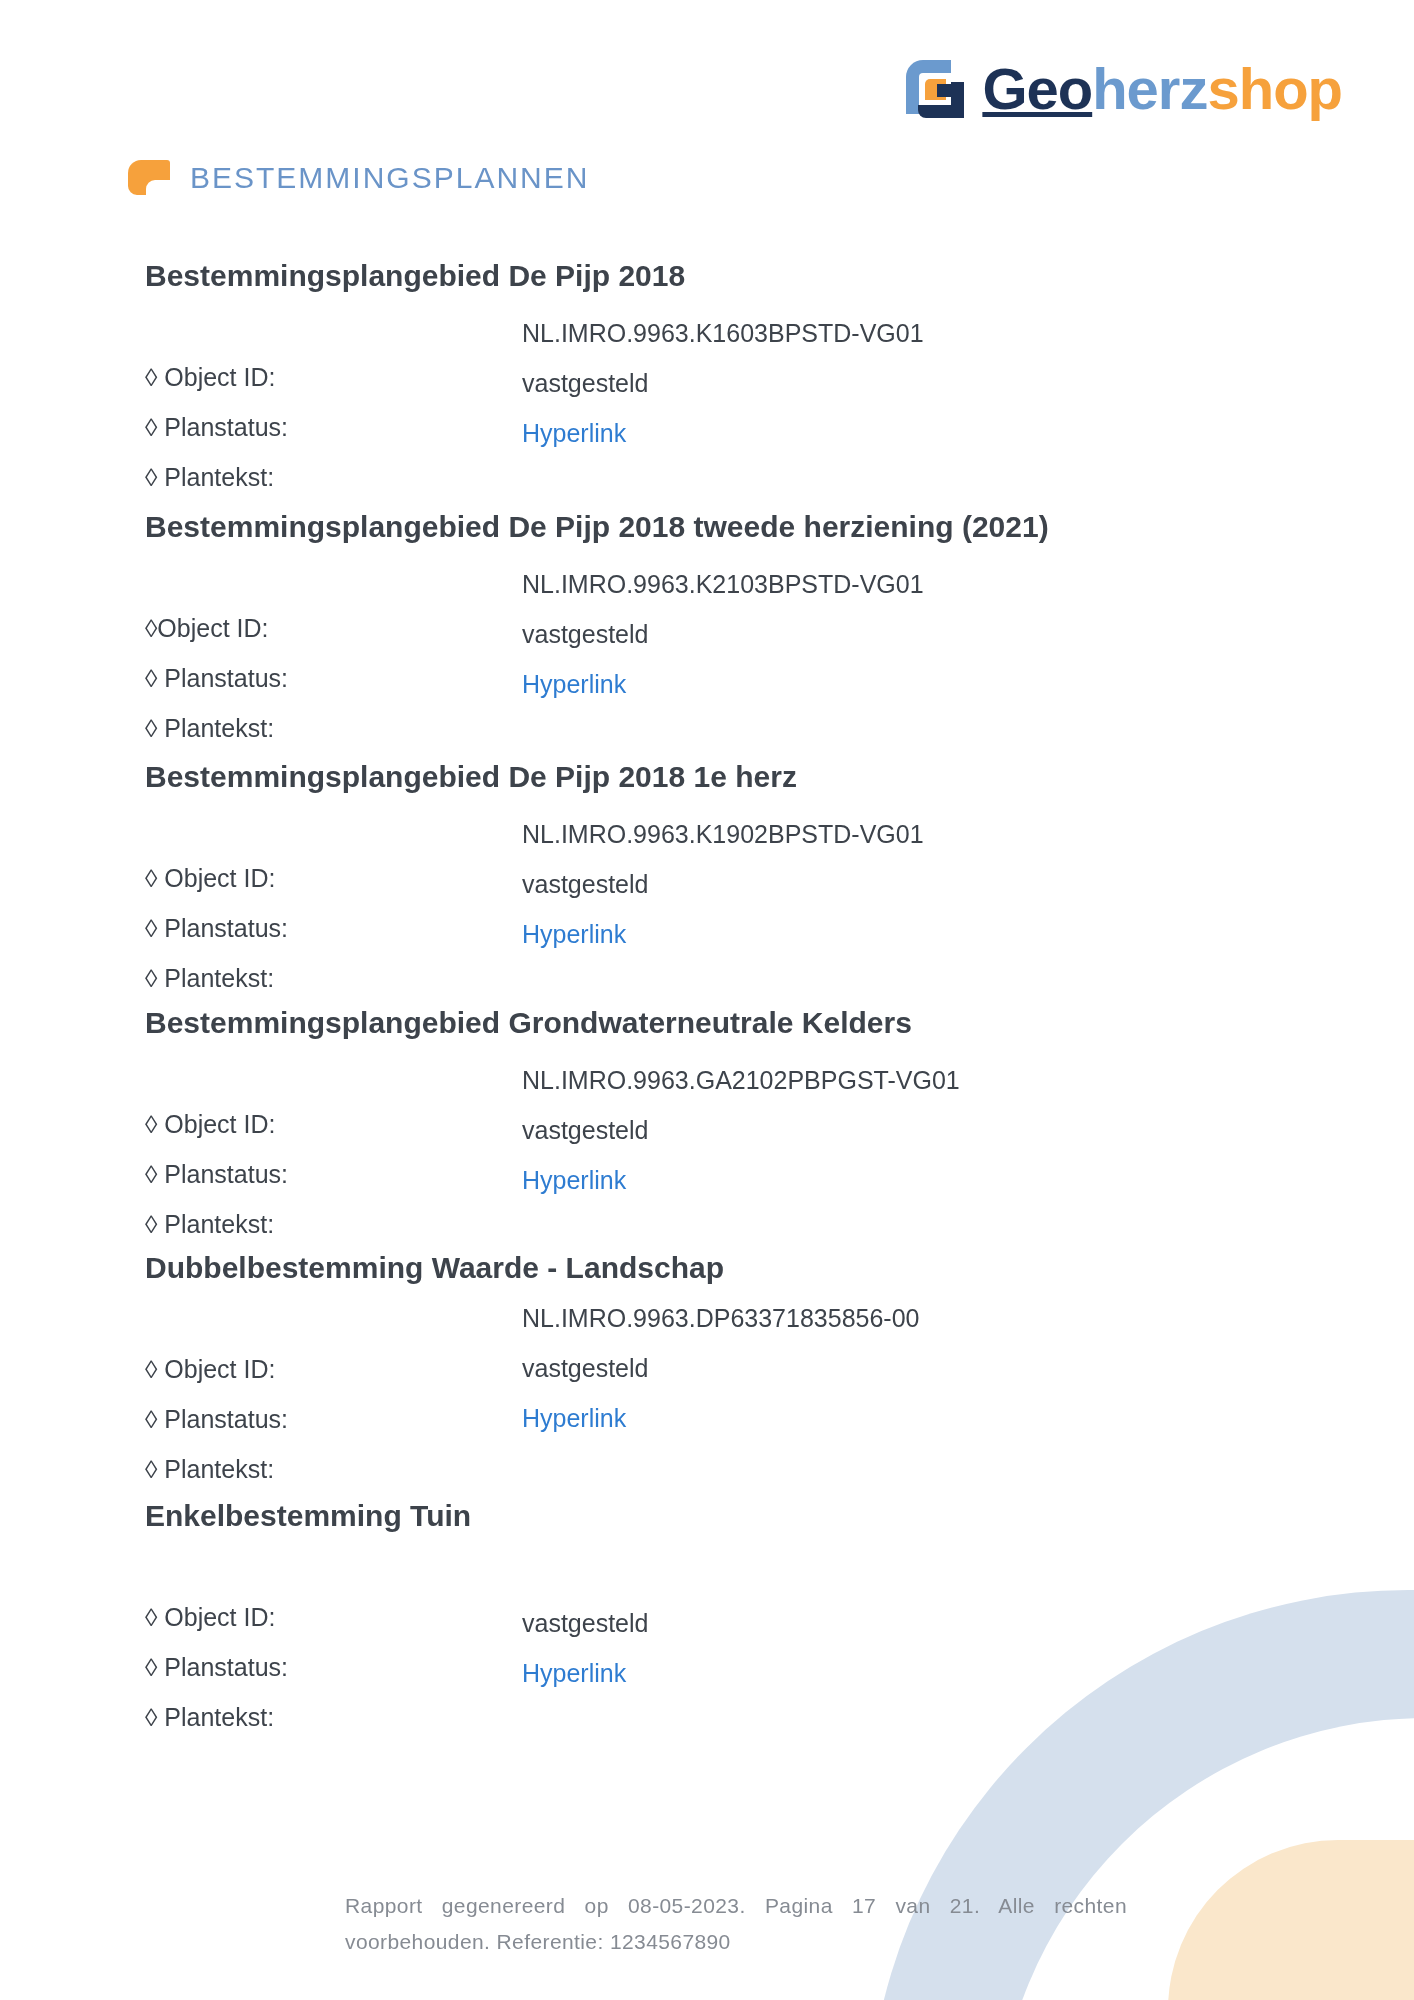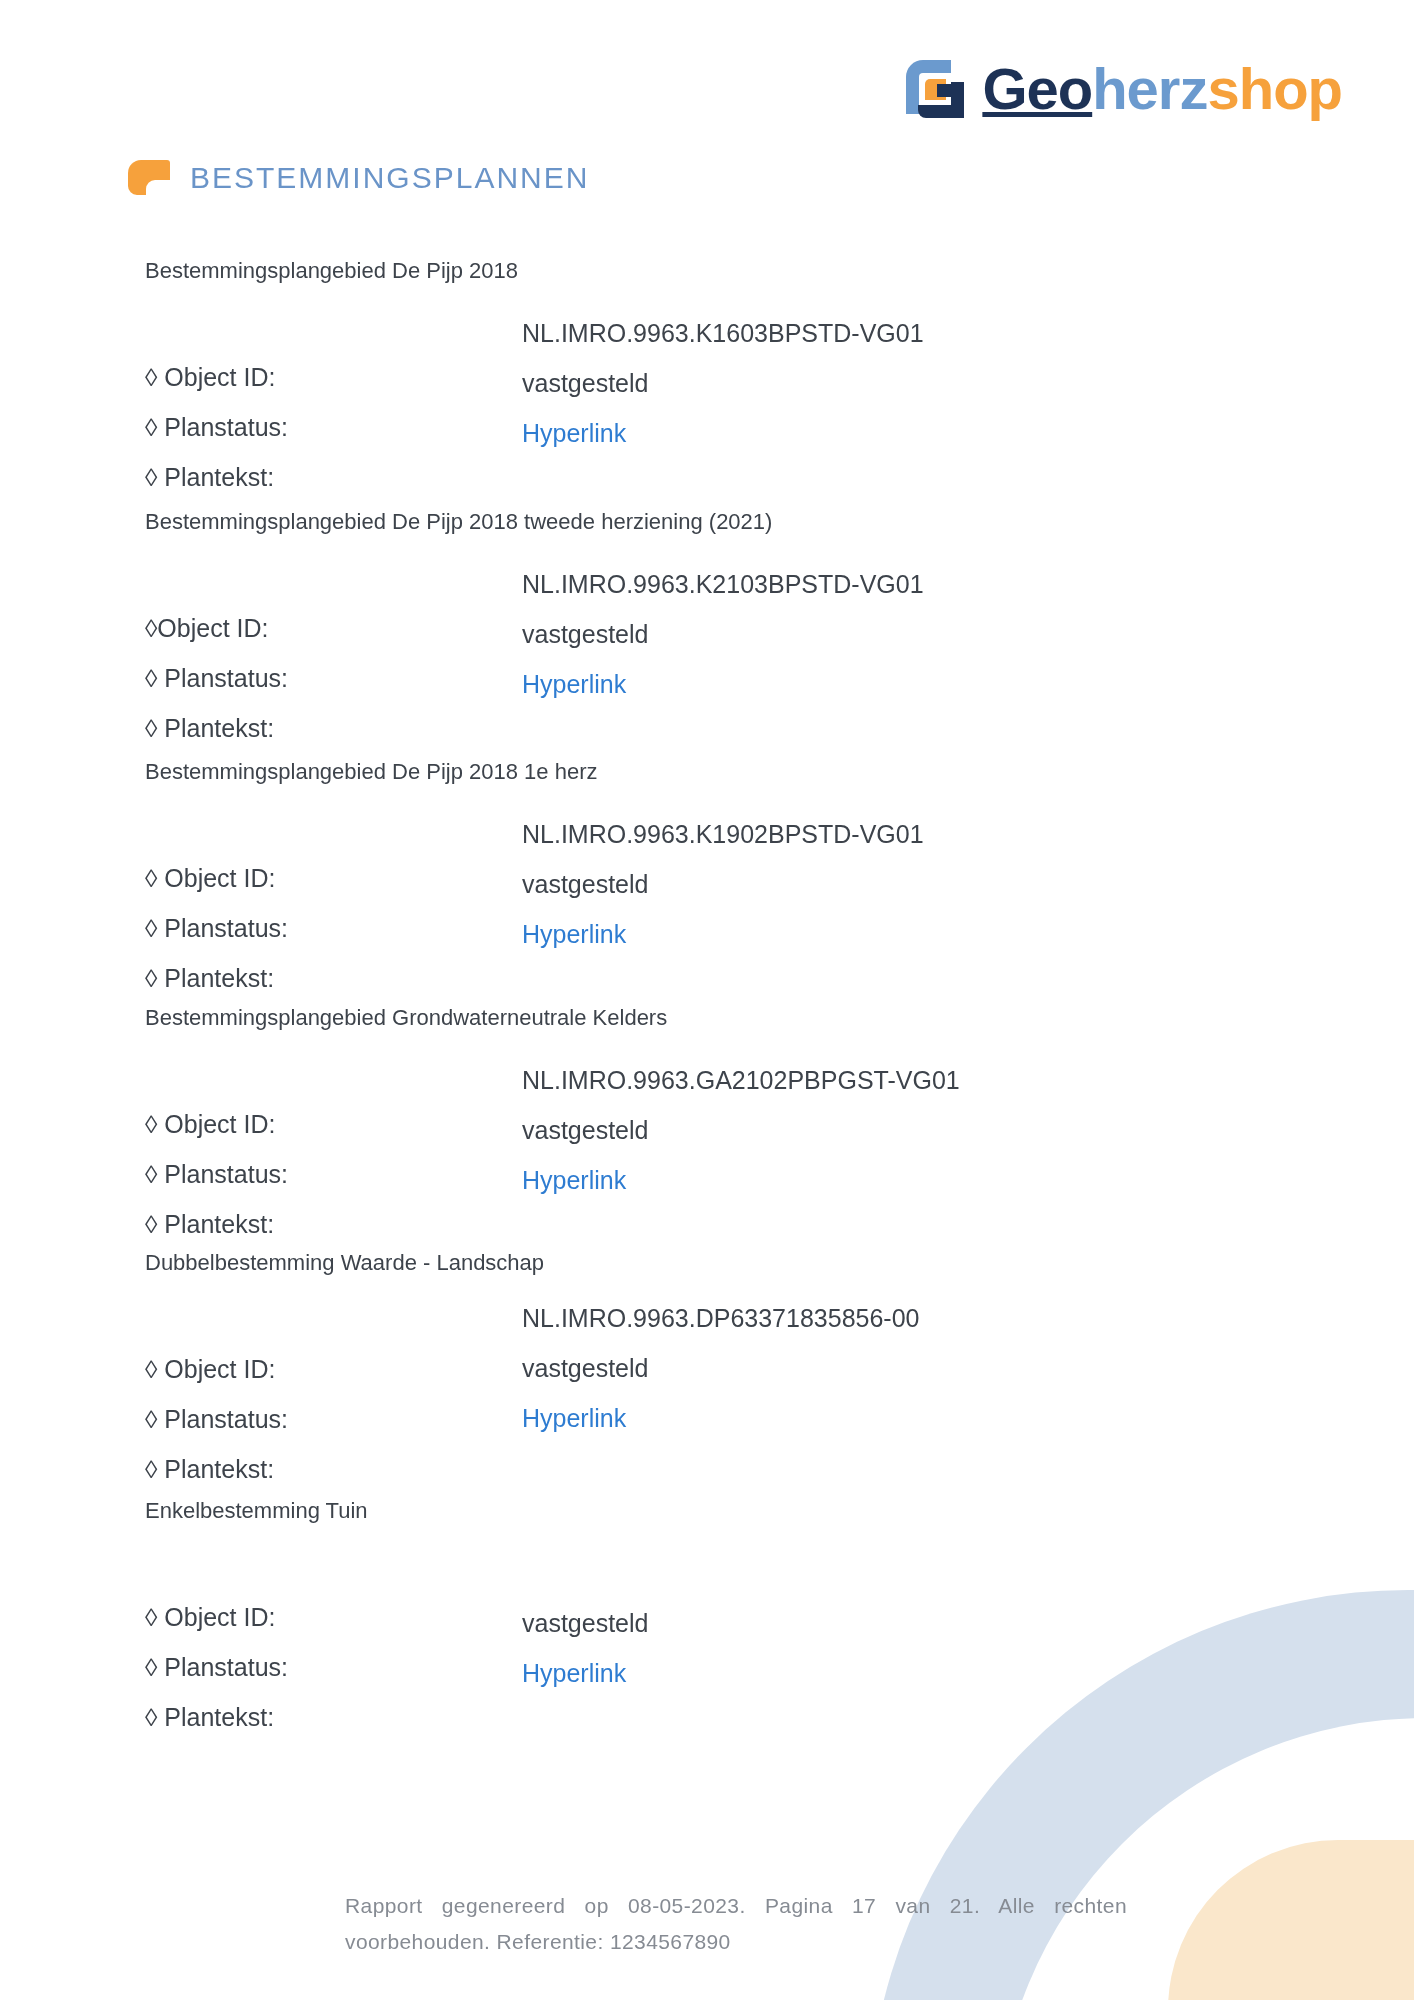--- a/index.html
+++ b/index.html
@@ -36,21 +36,21 @@
   
   .heading { position:absolute; left:128px; top:160px; display:flex; align-items:center; gap:20px; }
   .flag-icon { position:relative; width:42px; height:35px; background:var(--orange);
                border-radius:13px 3px 3px 9px; flex:0 0 auto; }
   .flag-icon::after { content:""; position:absolute; right:0; bottom:0; width:24px; height:15px;
                       background:#ffffff; border-top-left-radius:9px; }
   .heading-text { font-size:30px; font-weight:500; letter-spacing:2px; color:var(--heading); line-height:1.1; }
 
   
   .plan { position:absolute; left:145px; width:1150px; height:215px; }
-  .plan-title { margin:0; font-size:22px; font-weight:400; color:var(--text); line-height:1.25; }
+  .plan-title { margin:0; font-size:30px; font-weight:700; color:var(--text); line-height:1.25; }
   .row { position:absolute; left:0; width:1100px; height:36px; font-size:25px; }
   .row-1 { top:62px; } .row-2 { top:112px; } .row-3 { top:162px; }
   .lbl { position:absolute; left:0; color:var(--text);margin-top:44px; }
   .val { position:absolute; left:377px; color:var(--text); }
   .val.raised { transform:translateY(-7px); }
   .link { color:var(--link); cursor:pointer; }
 
   
   .footer { position:absolute; left:345px; top:1888px; width:782px; z-index:3;
             font-size:21px; line-height:36px; letter-spacing:0.4px; color:var(--footer); }

